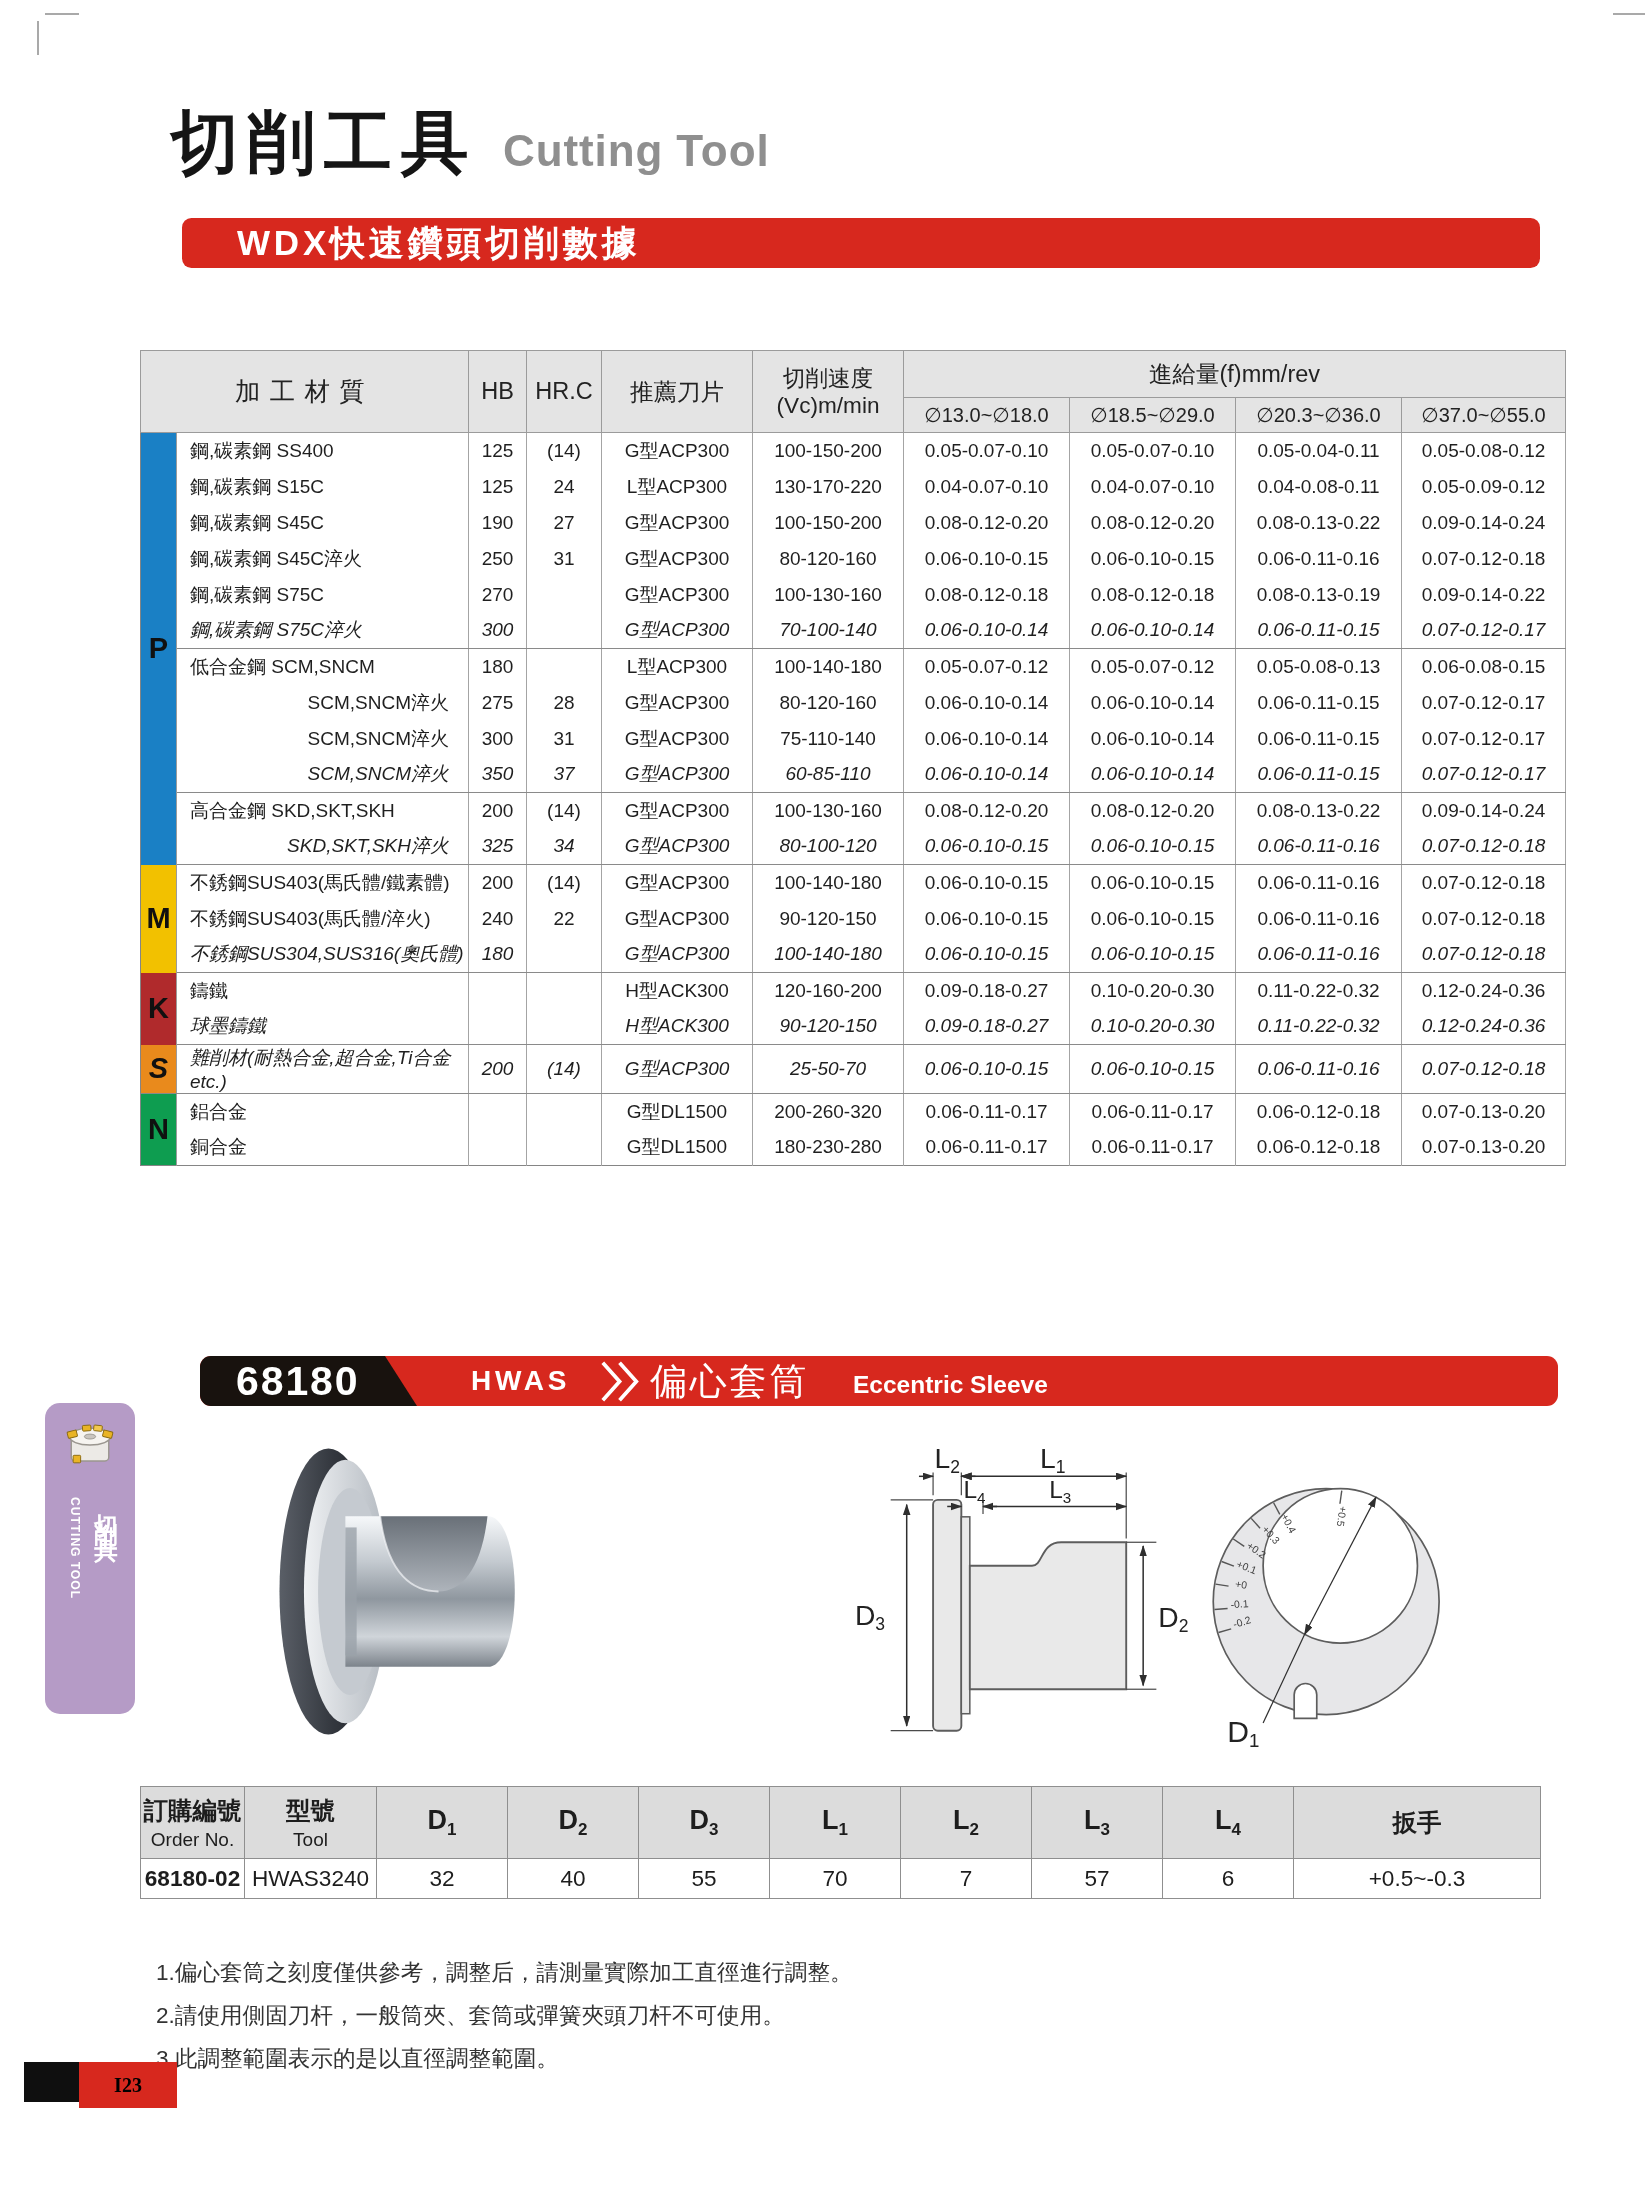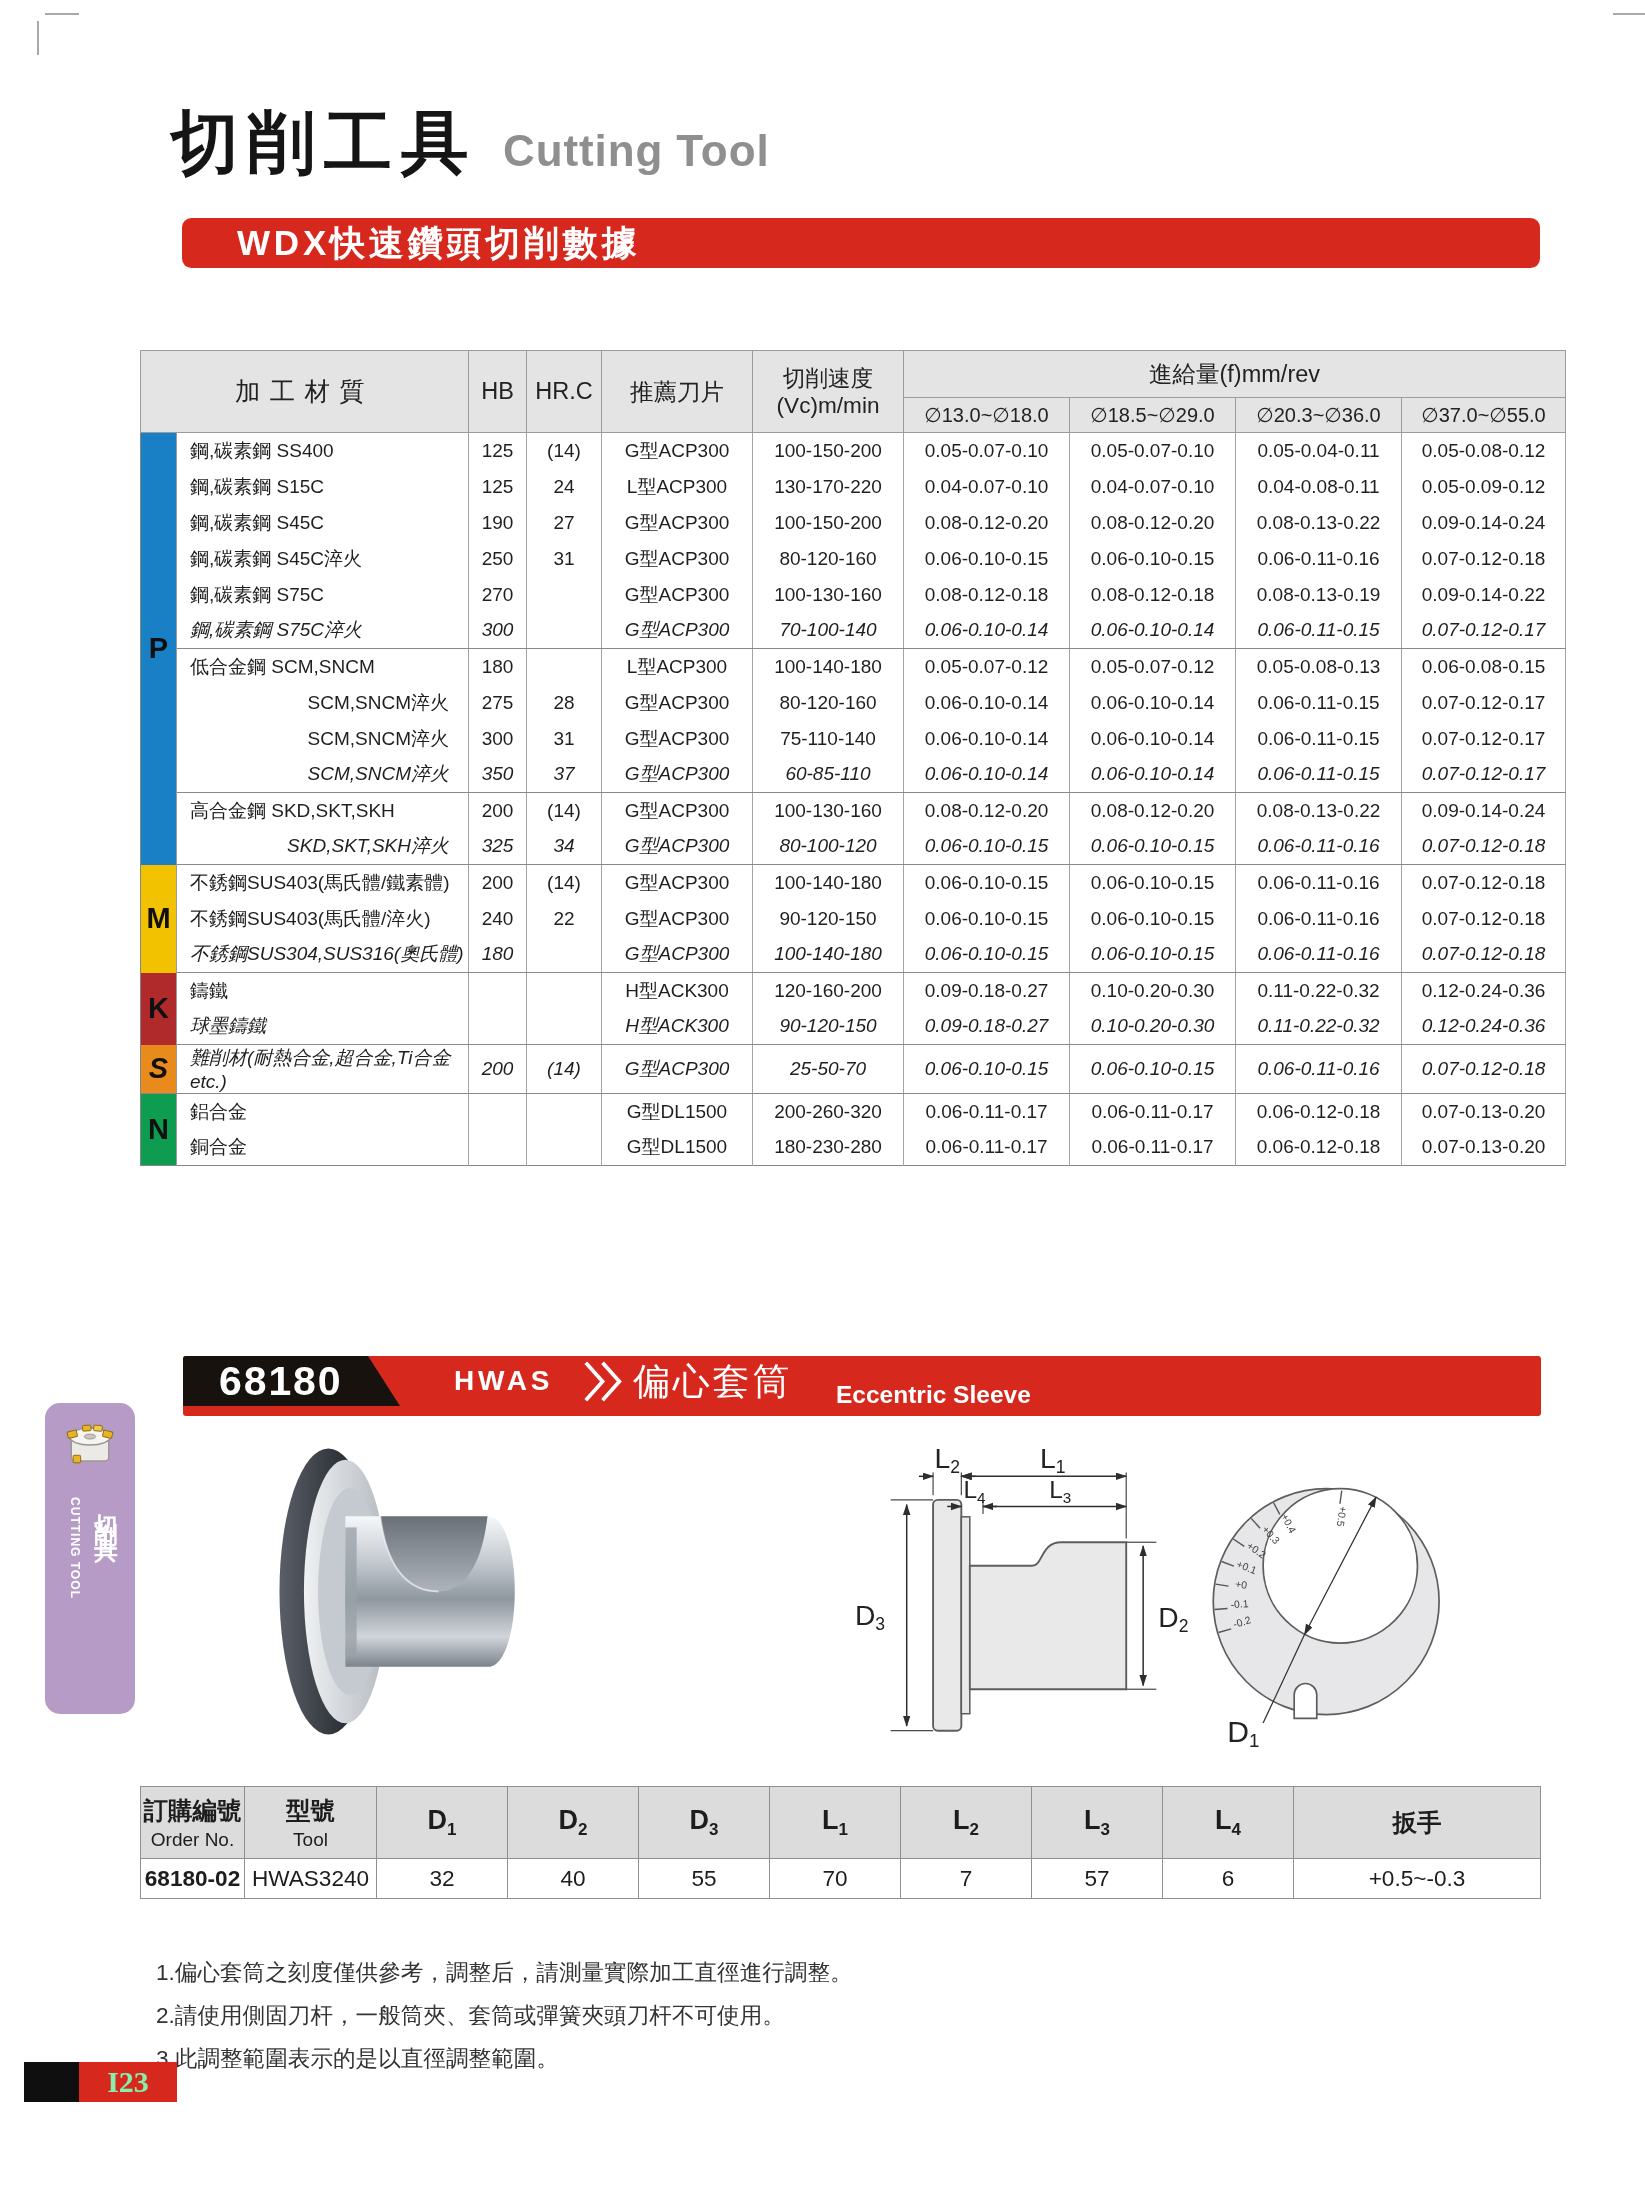--- a/index.html
+++ b/index.html
@@ -34,22 +34,22 @@
   .ctable tr.blk td{border-bottom:1.9px solid #8a8a8a;font-style:italic;}
   .ctable td.mat{text-align:left;padding-left:13px;}
   .ctable td.mat.ind{text-align:right;padding-right:19px;}
   .ctable td.band{font-size:29px;font-weight:bold;color:#101010;border:0;border-right:0.9px solid #9b9b9b;}
 
   
   .notes{position:absolute;font-size:22.6px;color:#333;}
   .notes div{height:40px;}
 
   
-  .banner2{position:absolute;left:159px;top:1356px;width:1358px;height:60px;background:#d7281e;
-           border-radius:3px;overflow:hidden;}
+  .banner2{position:absolute;left:176px;top:1356px;width:1358px;height:50px;background:#d7281e;
+           border-radius:11px;overflow:hidden;}
   .b2-black{position:absolute;left:0;top:0;width:217px;height:50px;background:#18120e;
             clip-path:polygon(0 0,185px 0,217px 50px,0 50px);
             display:flex;align-items:center;padding-left:36px;box-sizing:border-box;}
   .b2-black span{color:#fff;font-size:41px;font-weight:bold;letter-spacing:1.9px;}
   .b2-series{position:absolute;left:271px;top:0;height:50px;display:flex;align-items:center;
              color:#fff;font-size:28px;font-weight:bold;letter-spacing:3.8px;}
   .b2-chev{position:absolute;left:399px;top:4.7px;}
   .b2-zh{position:absolute;left:450px;top:0;line-height:52px;font-size:37px;font-weight:normal;color:#ffffff;letter-spacing:2.8px;}
   .b2-en{position:absolute;left:653px;bottom:7.5px;font-size:24.5px;font-weight:bold;color:#fff;}
 
@@ -71,23 +71,23 @@
   .otable tbody tr:nth-child(2) td{background:#e9e9e9;}
   .oth-zh{font-size:24.5px;font-weight:600;}
   .oth-en{font-size:19px;font-weight:normal;margin-top:1.9px;}
   .oth-dim{font-size:27px;font-weight:bold;}
   .oth-dim sub{font-size:17px;}
   .otable td{border:0.9px solid #8f8f8f;text-align:center;font-size:22.6px;background:#fff;color:#1d1d1d;}
   .otable td.oc0{font-weight:bold;}
 
   
   .f-black{position:absolute;left:0;top:2062px;width:55px;height:40px;background:#0f0f0f;}
-  .f-red{position:absolute;left:55px;top:2062px;width:98px;height:40px;background:#d7281e;color:#86efac;
+  .f-red{position:absolute;left:55px;top:2062px;width:98px;height:46px;background:#d7281e;color:#000000;
          display:flex;align-items:center;justify-content:center;
-         font-family:"Liberation Serif","DejaVu Serif",serif;font-weight:bold;font-size:30px;}
+         font-family:"Liberation Serif","DejaVu Serif",serif;font-weight:bold;font-size:20px;}
 </style>
 </head>
 <body>
 
 <div class="page">
 
   <div class="cm" style="left:21px;top:13px;width:34px;height:1.9px;"></div>
   <div class="cm" style="left:13px;top:21px;width:1.9px;height:34px;"></div>
   <div class="cm" style="left:1589px;top:13px;width:34px;height:1.9px;"></div>
   <div class="cm" style="left:1629px;top:21px;width:1.9px;height:34px;"></div>

